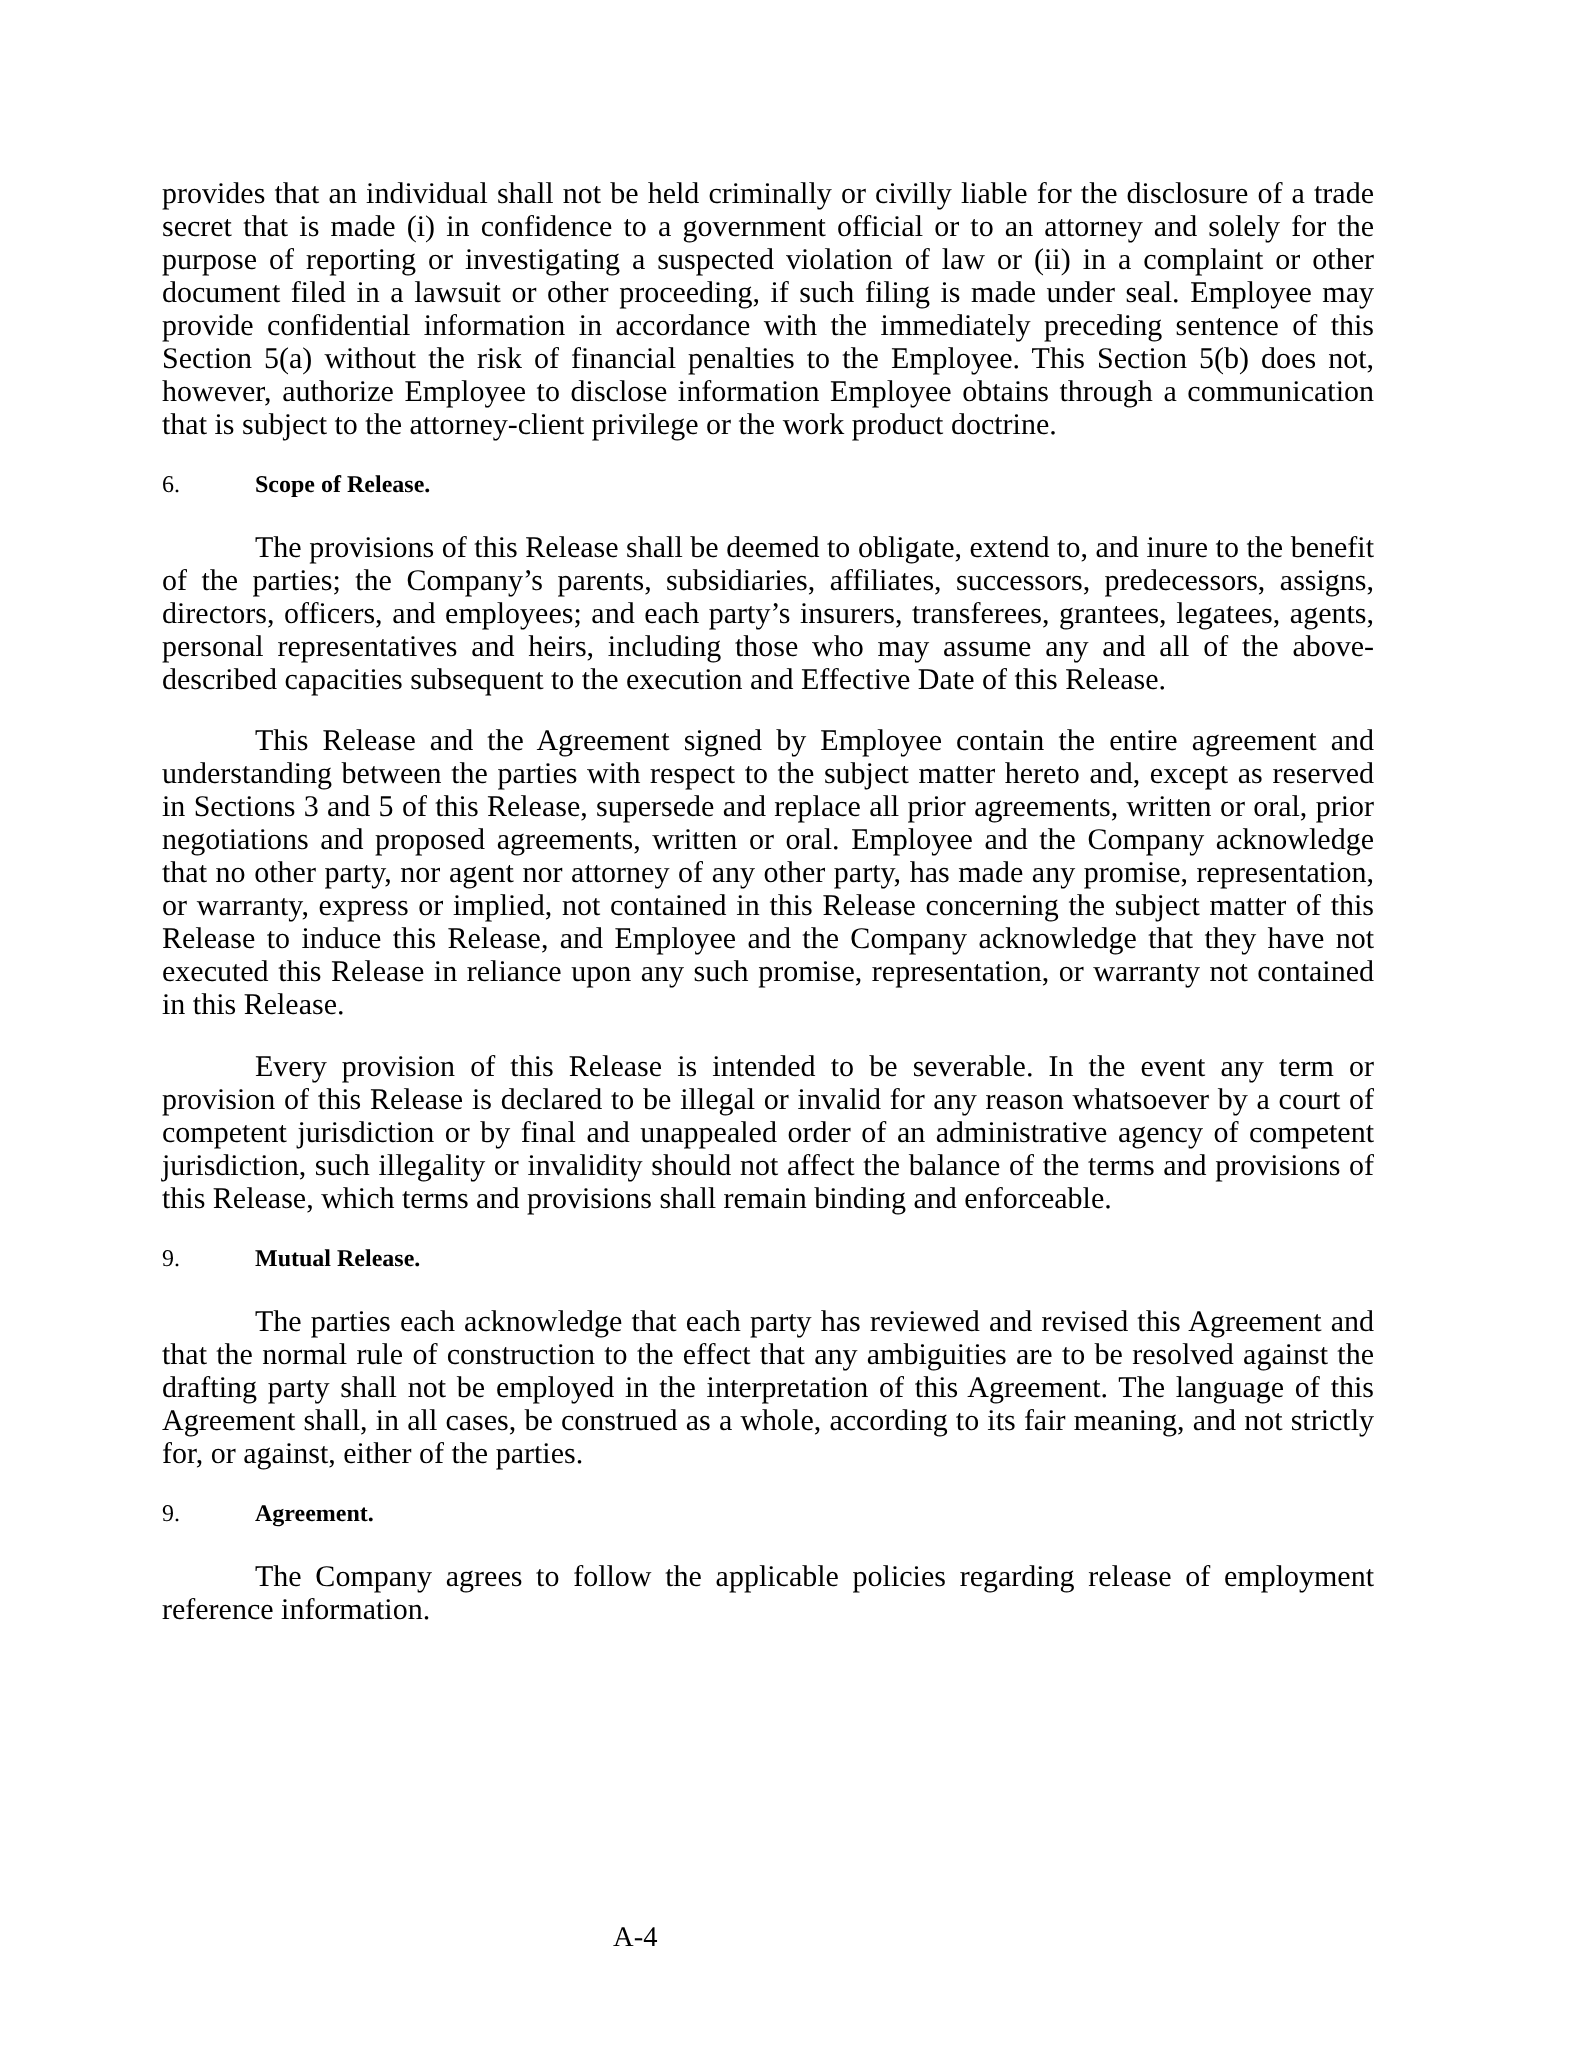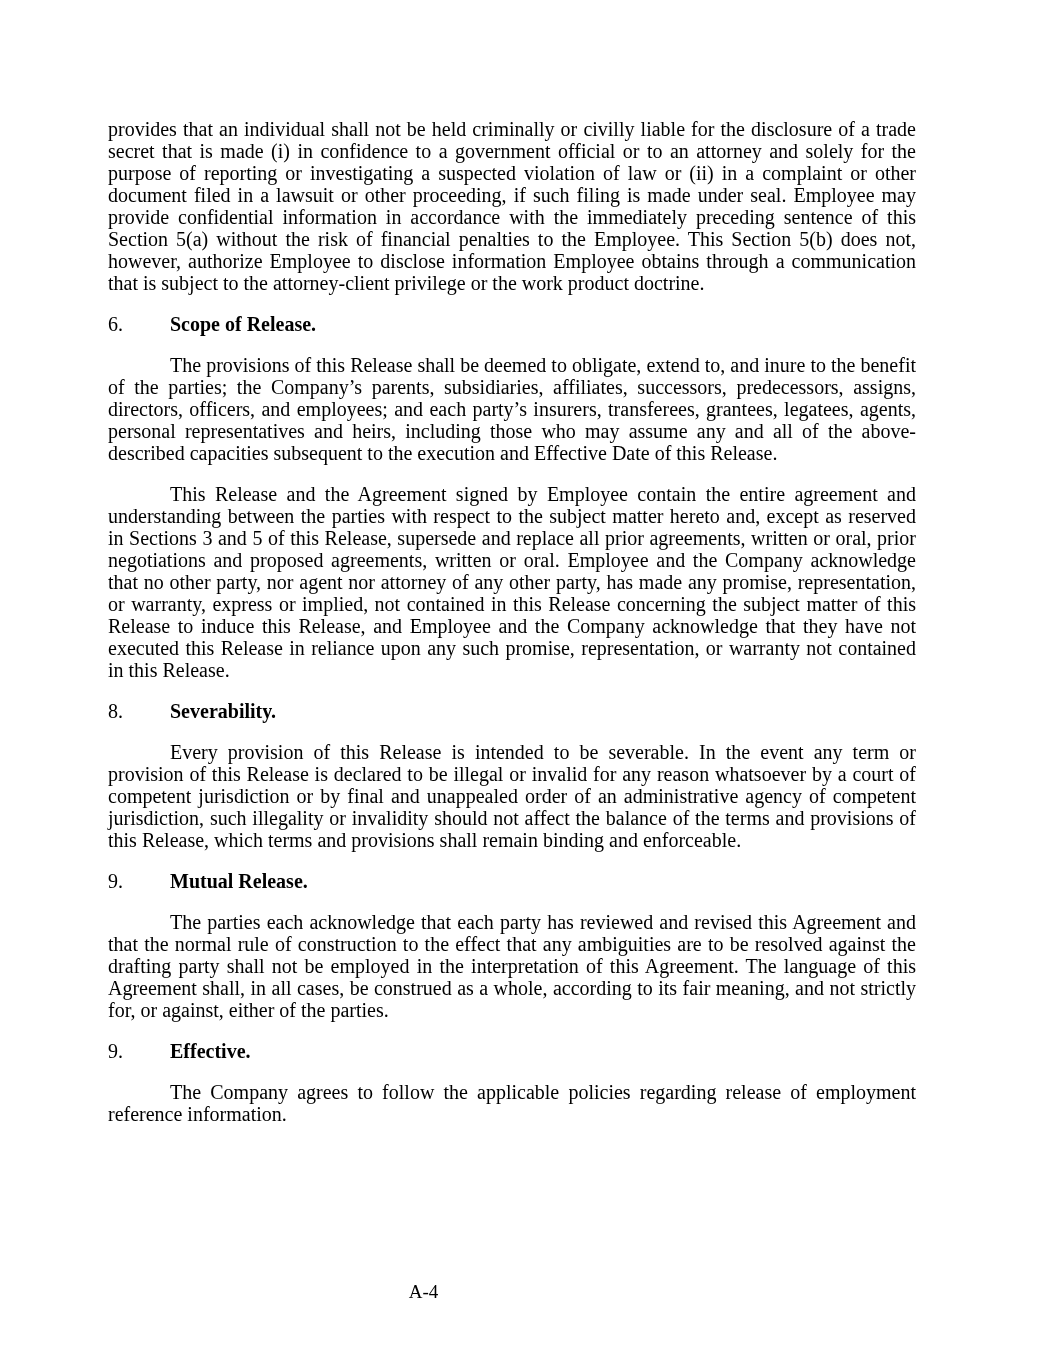--- a/index.html
+++ b/index.html
@@ -21,21 +21,21 @@
   .para {
     font-size: 20px;
     line-height: 22px;
     text-align: justify;
     margin-bottom: 19px;
   }
   .para.indent {
     text-indent: 62px;
   }
   .sec-head {
-    font-size: 20px;
+    font-size: 16px;
     line-height: 22px;
     margin-bottom: 19px;
   }
   .sec-num {
     display: inline-block;
     width: 62px;
     font-weight: normal;
   }
   .sec-title {
     font-weight: bold;
@@ -62,36 +62,33 @@
       <span class="sec-num">6.</span><span class="sec-title">Scope of Release.</span>
     </div>
     <p class="para indent">The provisions of this Release shall be deemed to obligate, extend to, and inure to the benefit of the parties; the Company’s parents, subsidiaries, affiliates, successors, predecessors, assigns, directors, officers, and employees; and each party’s insurers, transferees, grantees, legatees, agents, personal representatives and heirs, including those who may assume any and all of the above-described capacities subsequent to the execution and Effective Date of this Release.</p>
   </div>
 
   <div>
     <p class="para indent">This Release and the Agreement signed by Employee contain the entire agreement and understanding between the parties with respect to the subject matter hereto and, except as reserved in Sections 3 and 5 of this Release, supersede and replace all prior agreements, written or oral, prior negotiations and proposed agreements, written or oral.  Employee and the Company acknowledge that no other party, nor agent nor attorney of any other party, has made any promise, representation, or warranty, express or implied, not contained in this Release concerning the subject matter of this Release to induce this Release, and Employee and the Company acknowledge that they have not executed this Release in reliance upon any such promise, representation, or warranty not contained in this Release.</p>
   </div>
 
   <div>
-    <div class="sec-head">
-      <span class="sec-num">8.</span><span class="sec-title">Severability.</span>
-    </div>
     <p class="para indent">Every provision of this Release is intended to be severable.  In the event any term or provision of this Release is declared to be illegal or invalid for any reason whatsoever by a court of competent jurisdiction or by final and unappealed order of an administrative agency of competent jurisdiction, such illegality or invalidity should not affect the balance of the terms and provisions of this Release, which terms and provisions shall remain binding and enforceable.</p>
   </div>
 
   <div>
     <div class="sec-head">
       <span class="sec-num">9.</span><span class="sec-title">Mutual Release.</span>
     </div>
     <p class="para indent">The parties each acknowledge that each party has reviewed and revised this Agreement and that the normal rule of construction to the effect that any ambiguities are to be resolved against the drafting party shall not be employed in the interpretation of this Agreement.  The language of this Agreement shall, in all cases, be construed as a whole, according to its fair meaning, and not strictly for, or against, either of the parties.</p>
   </div>
 
   <div>
     <div class="sec-head">
-      <span class="sec-num">9.</span><span class="sec-title">Effective.</span>
+      <span class="sec-num">9.</span><span class="sec-title">Agreement.</span>
     </div>
     <p class="para indent">The Company agrees to follow the applicable policies regarding release of employment reference information.</p>
   </div>
 
 </div>
 </div>
 
 <div class="page-footer">A-4</div>
 
 </body></html>

